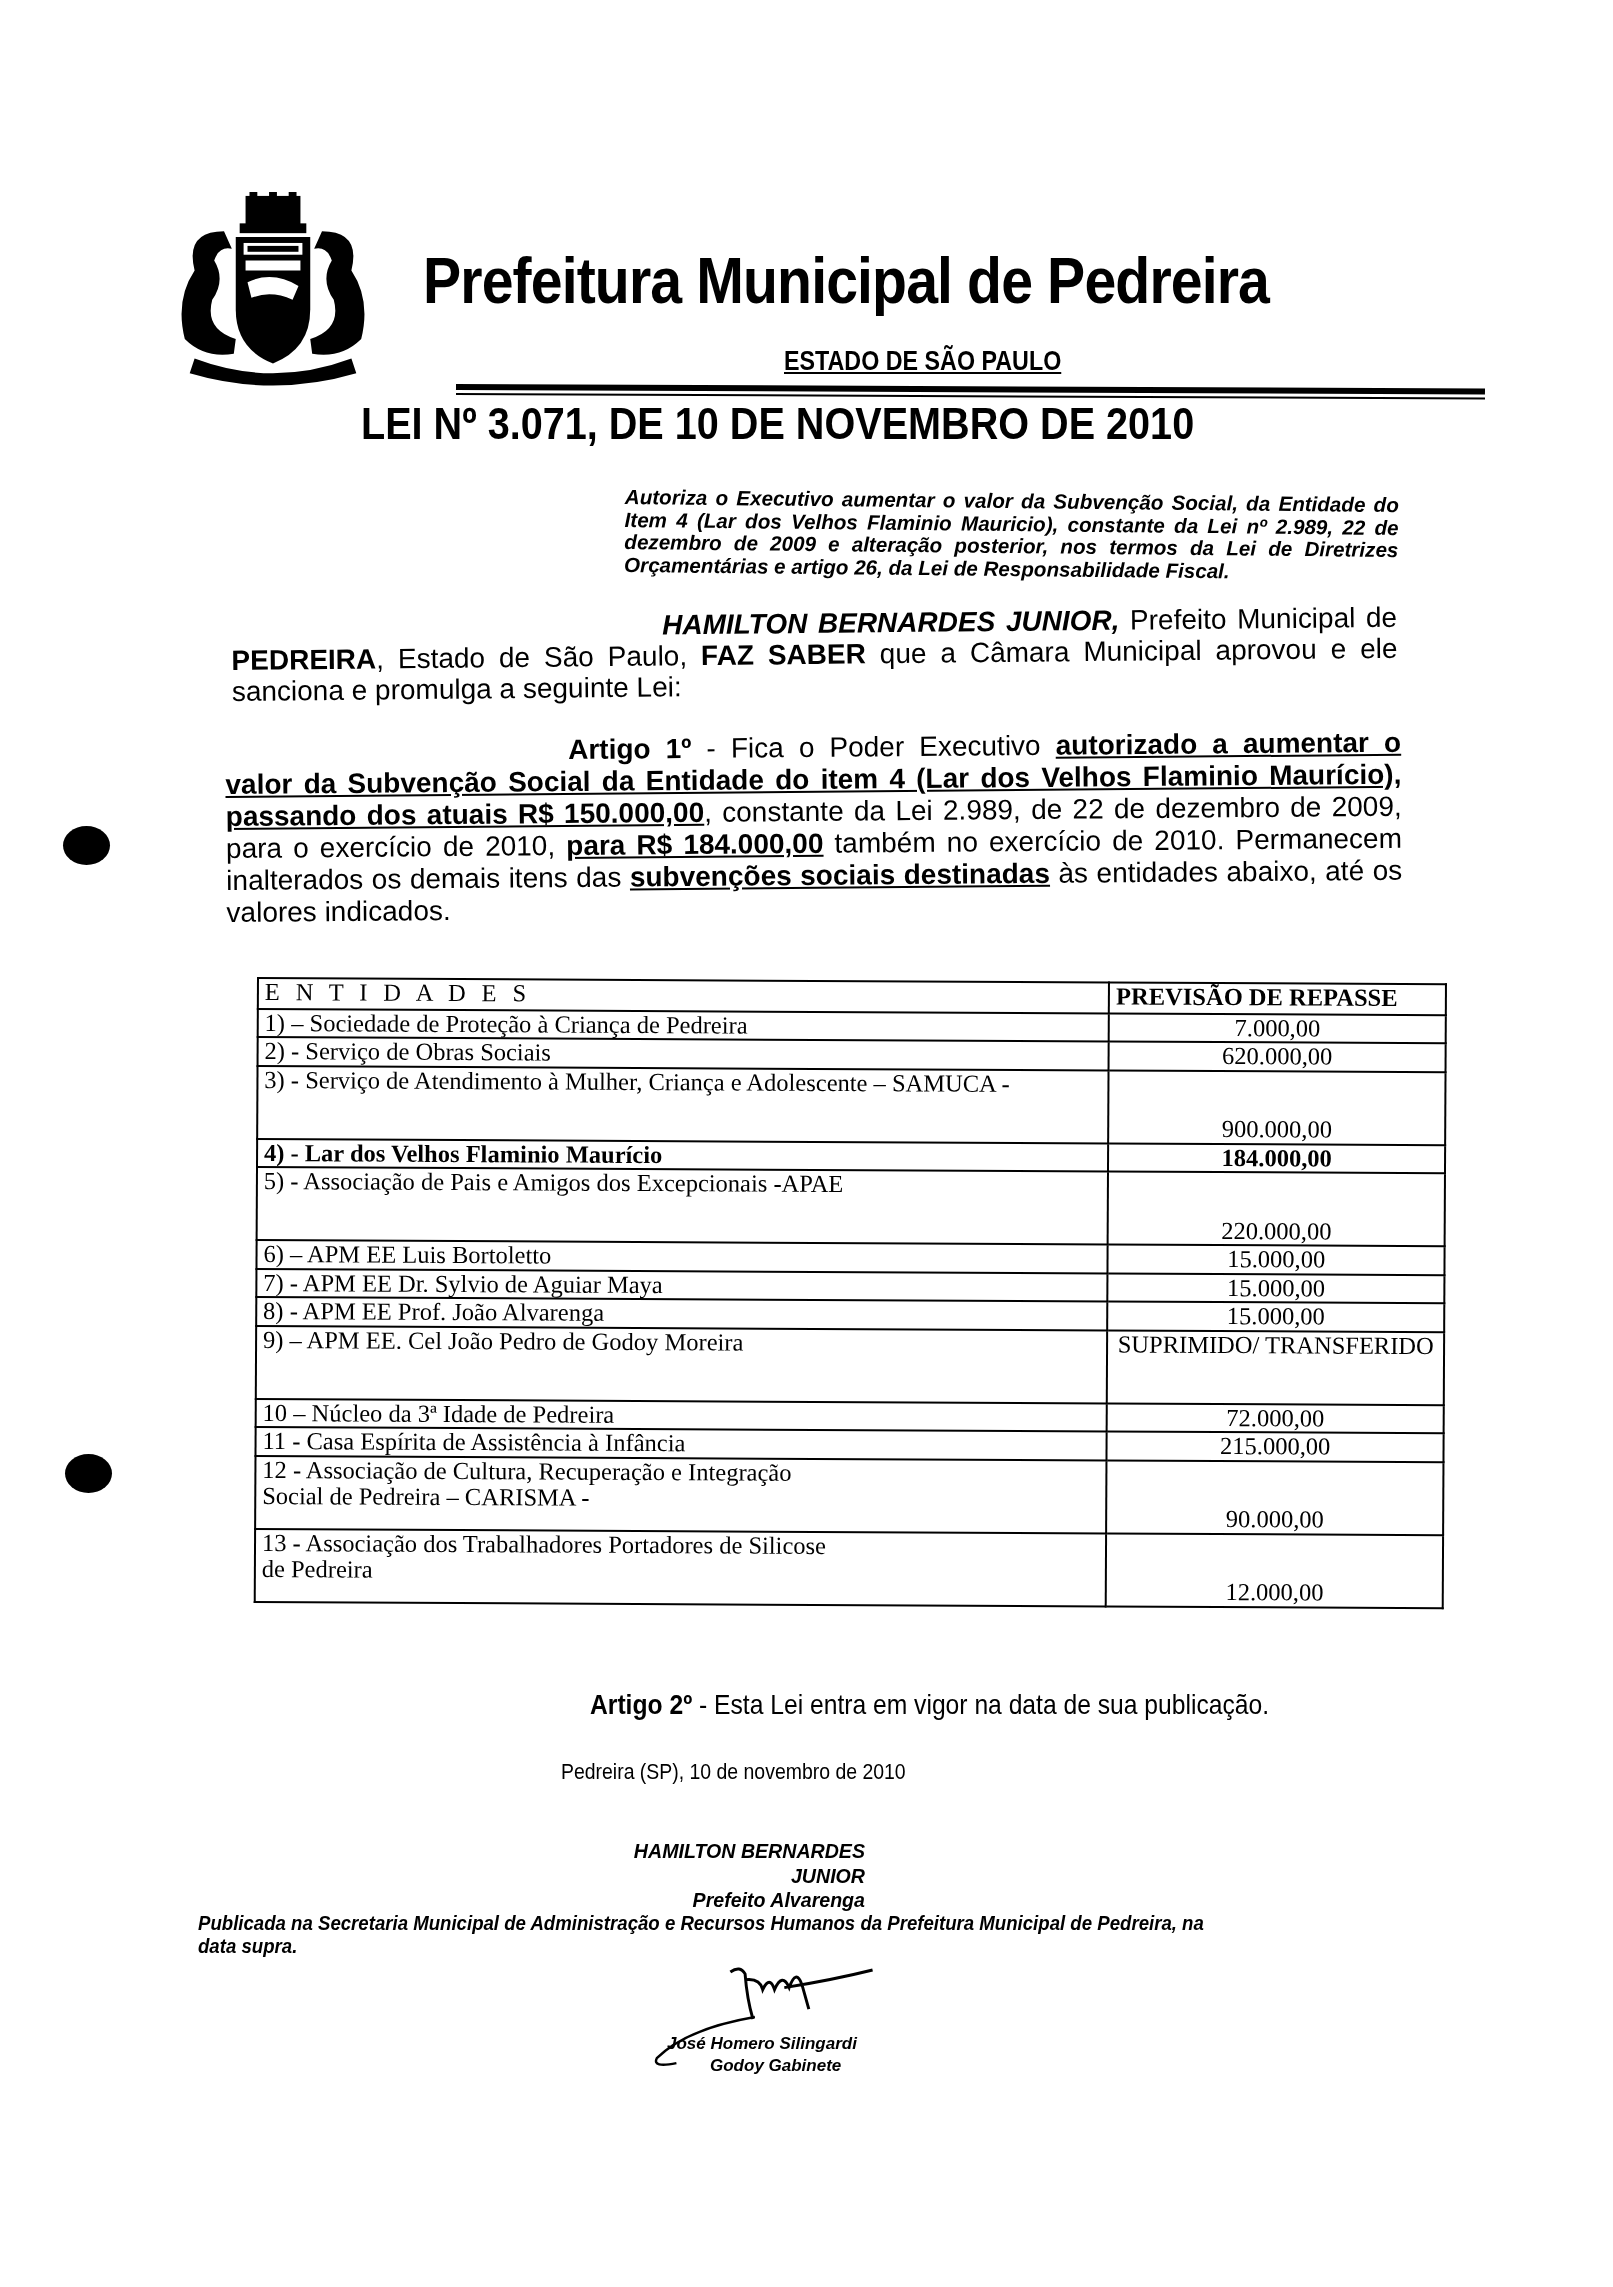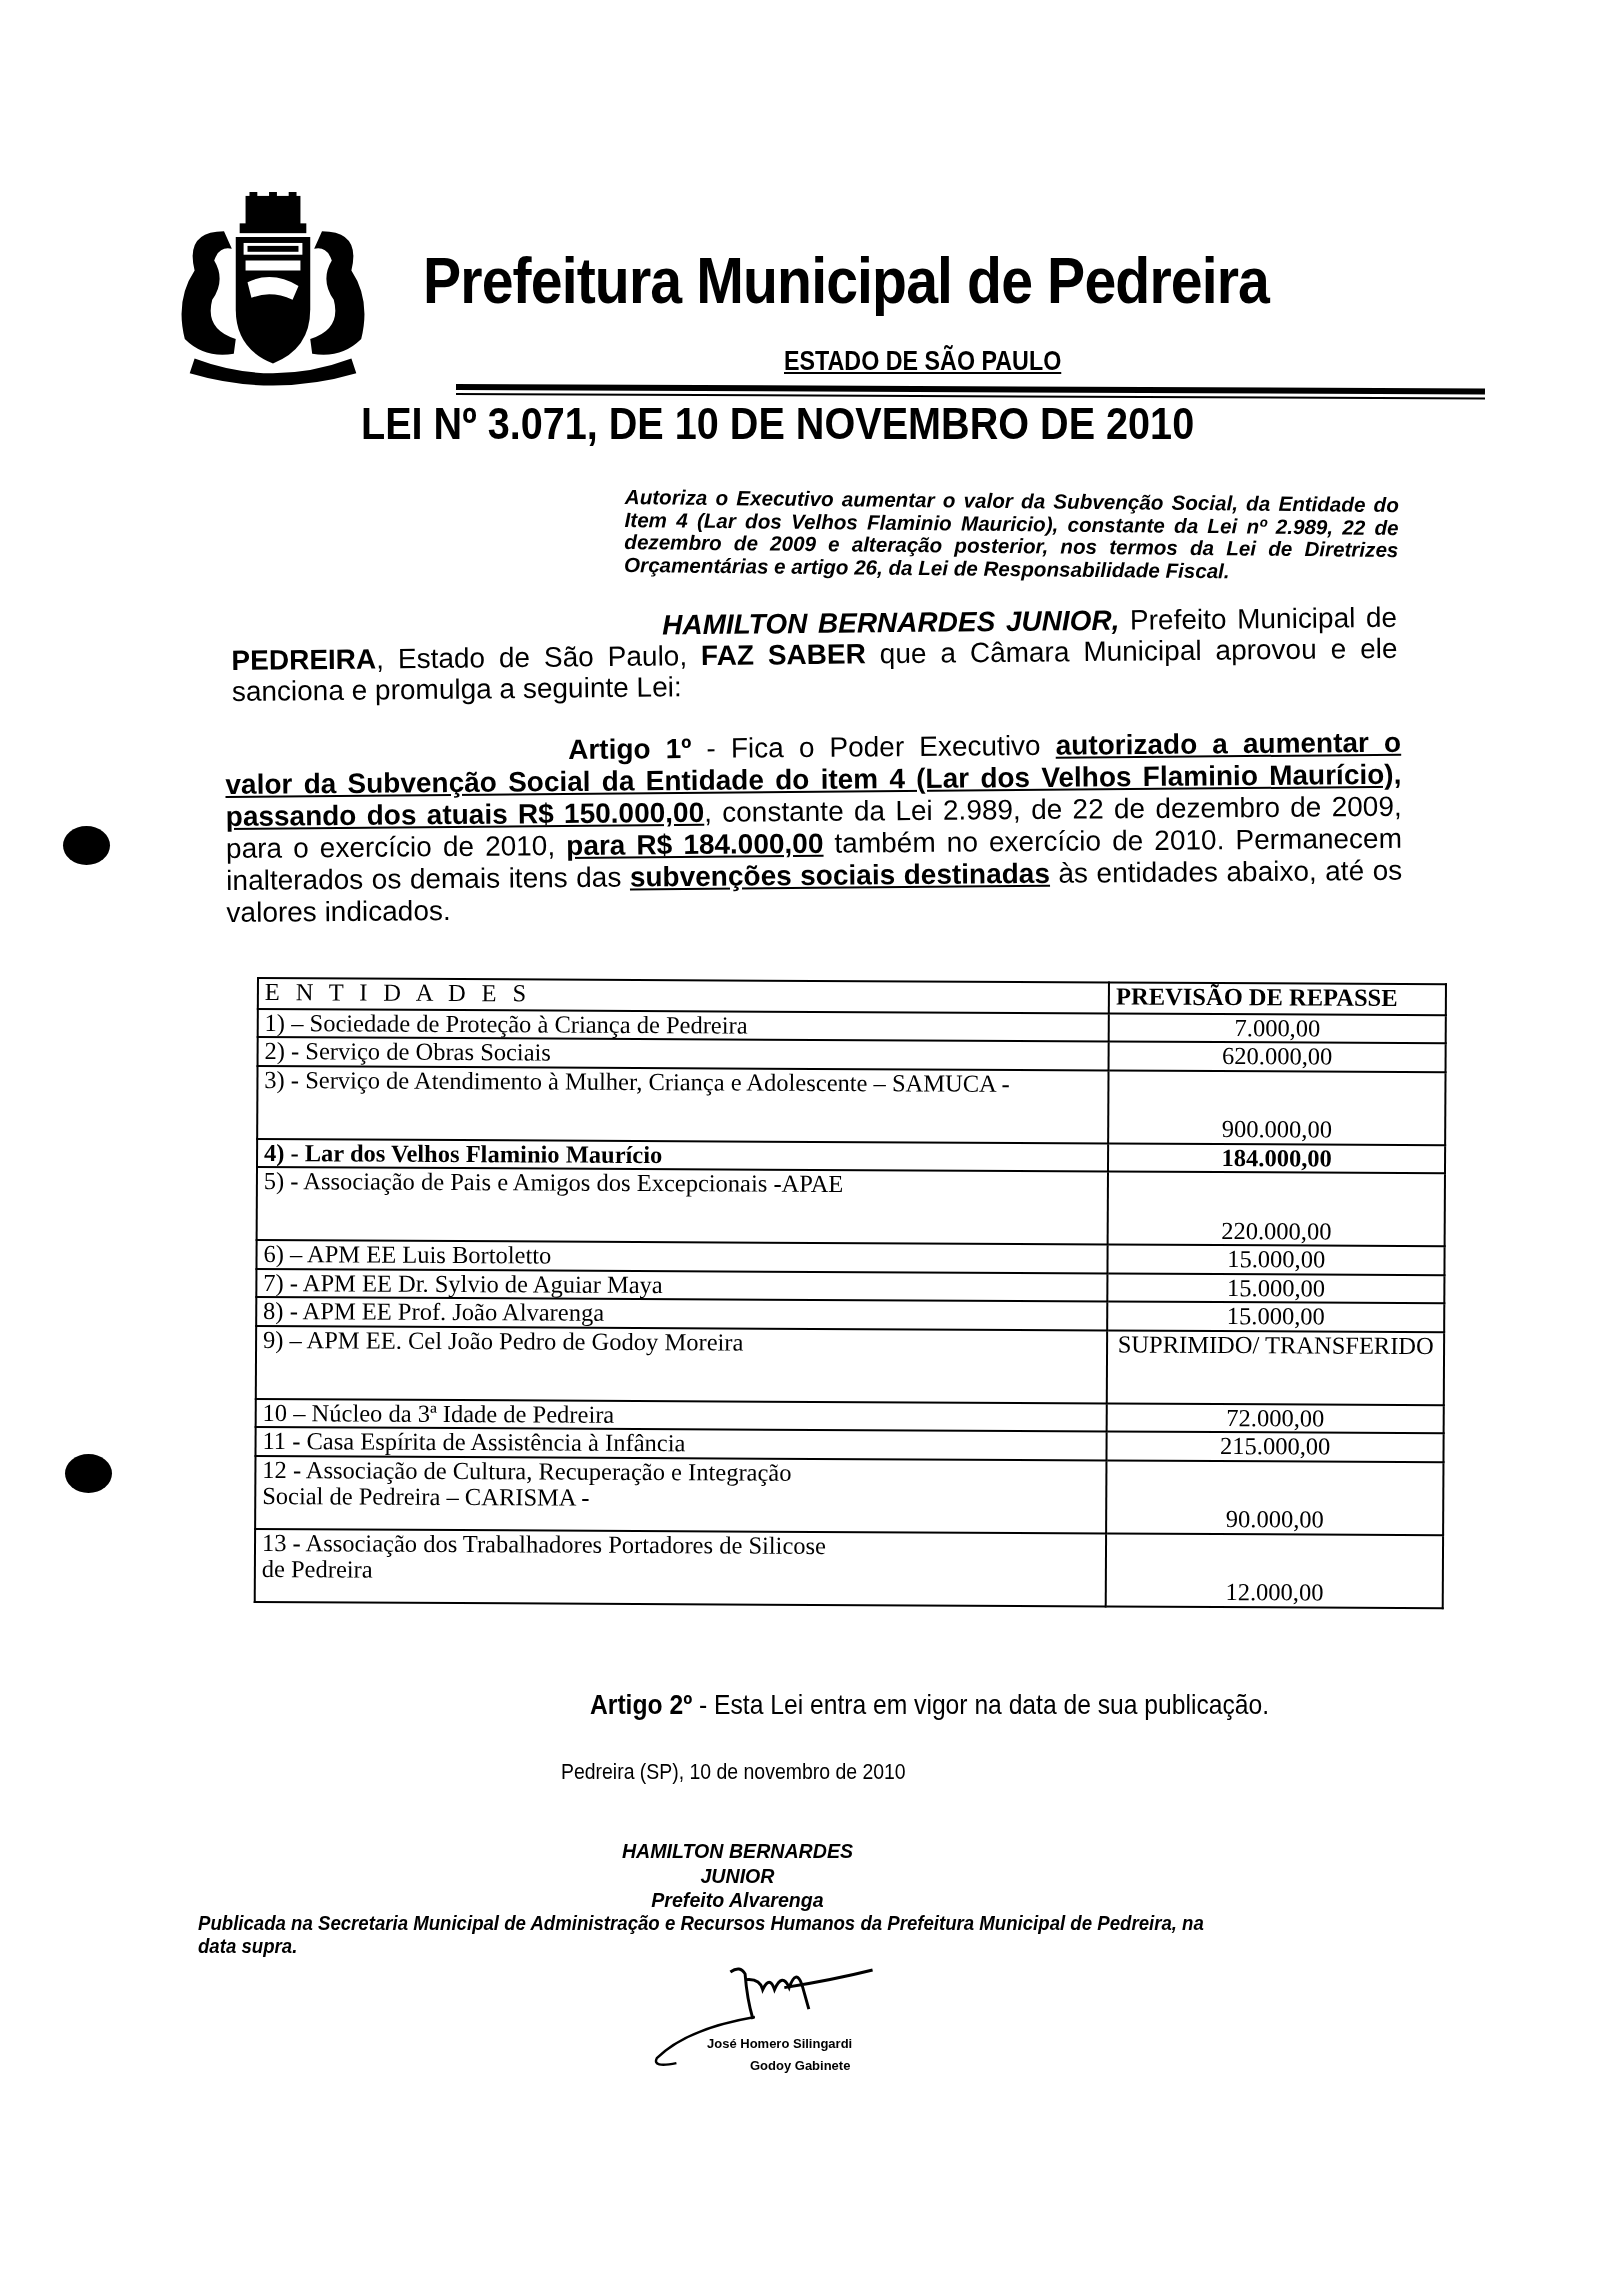--- a/index.html
+++ b/index.html
@@ -33,24 +33,24 @@
   .tbl .col-val { width: 323px; }
   .tbl th.hdr-ent { vertical-align: bottom; letter-spacing: 4.9px; padding-bottom: 2px; }
   .tbl th.hdr-val { font-weight: bold; }
   .tbl td.val { text-align: center; vertical-align: bottom; }
   .tbl tr.bold td { font-weight: bold; }
   .tbl td.sup { text-align: center; vertical-align: top; }
   .tall td { height: 71px; }
 
   .art2 { position: absolute; left: 590px; top: 1689px; font-size: 27.4px; white-space: nowrap; transform: scaleX(0.9); transform-origin: left top; }
   .place-date { position: absolute; left: 561px; top: 1759px; font-size: 21.6px; white-space: nowrap; transform: scaleX(0.9); transform-origin: left top; }
-  .signer { position: absolute; left: 610px; top: 1839px; width: 255px; text-align: center; font-size: 19.6px; font-style: italic; font-weight: bold; line-height: 24.5px; }
+  .signer { position: absolute; left: 610px; top: 1839px; width: 255px; text-align: right; font-size: 19.6px; font-style: italic; font-weight: bold; line-height: 24.5px; }
   .publ { position: absolute; left: 198px; top: 1912px; width: 1098px; font-size: 19.6px; font-style: italic; font-weight: bold; line-height: 22.5px; transform: scaleX(0.95); transform-origin: left top; }
   .signature { position: absolute; left: 647px; top: 1960px; width: 255px; height: 118px; }
-  .chief { position: absolute; left: 667px; top: 2033px; font-size: 13px; font-weight: bold; line-height: 21.6px; margin-left: 40px; }
+  .chief { position: absolute; left: 667px; top: 2033px; font-size: 17px; font-style: italic; font-weight: bold; line-height: 21.6px; }
   .chief .l2 { padding-left: 43px; display: block; }
 </style>
 </head>
 <body>
 
 <div class="punch" style="left:63px; top:826px;"></div>
 <div class="punch" style="left:65px; top:1454px;"></div>
 
 <svg class="logo" viewBox="0 0 220 200">
   <rect x="82" y="4" width="56" height="30" fill="#000"></rect>

